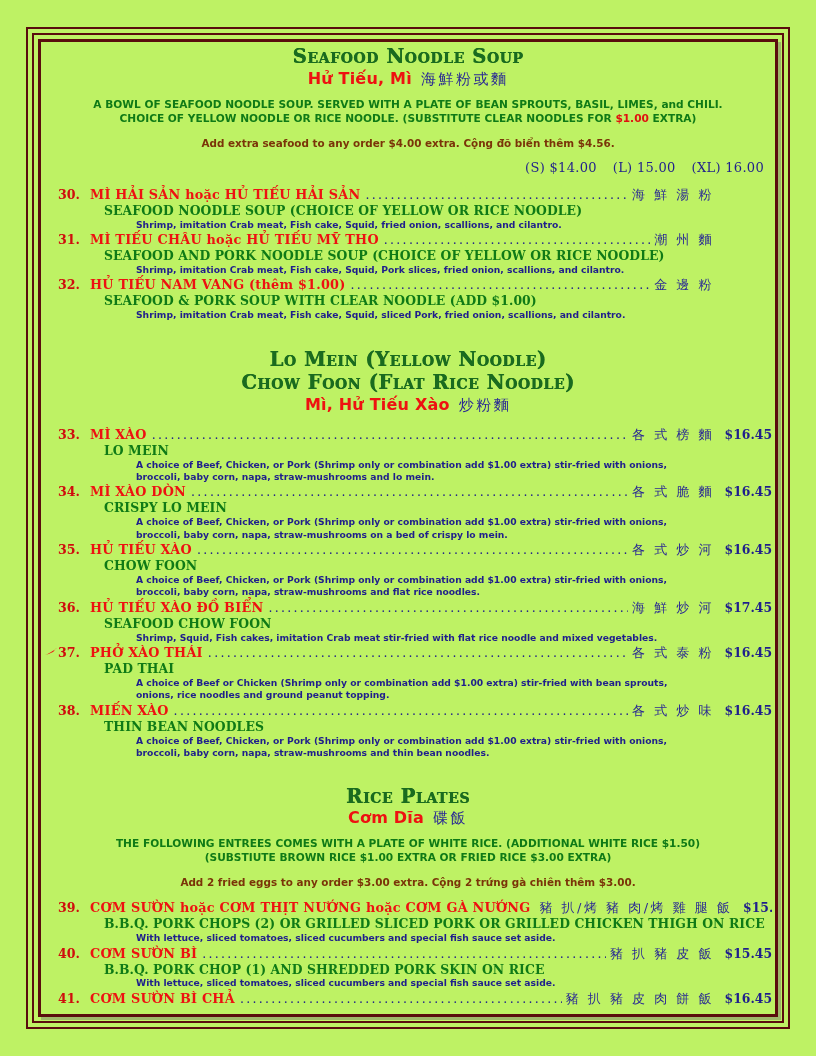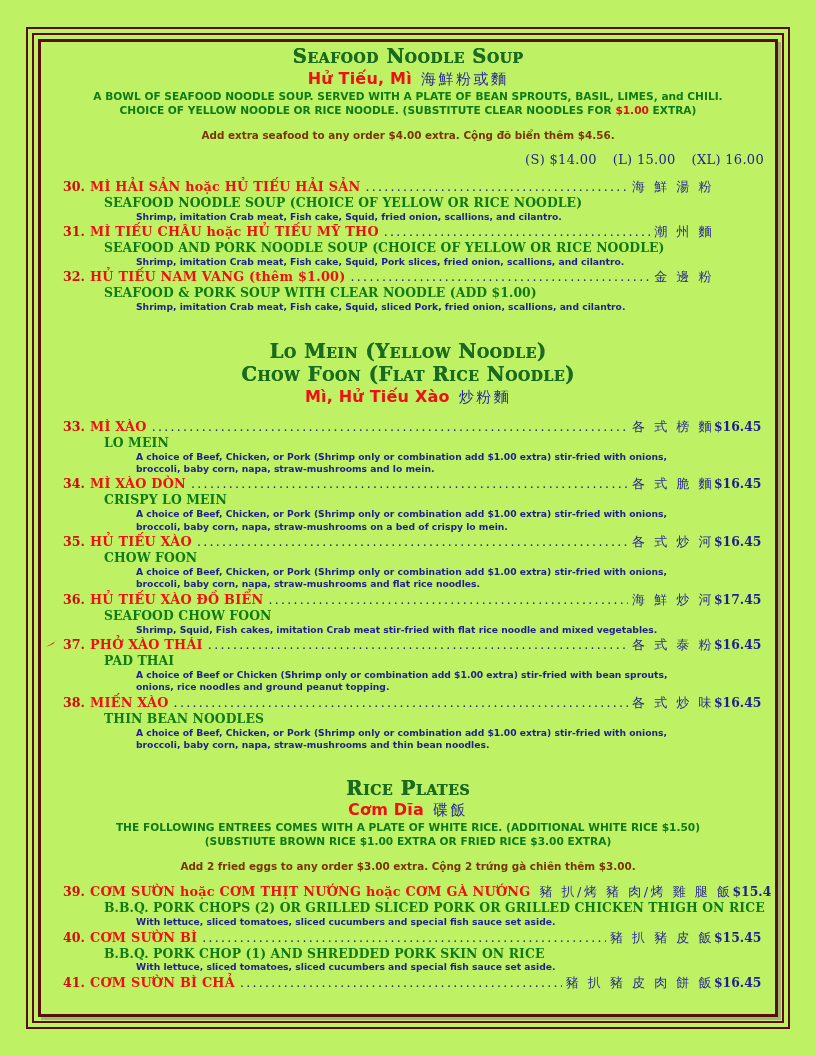--- a/index.html
+++ b/index.html
@@ -90,21 +90,21 @@
   }
 
   
   .note-green {
     text-align: center;
     color: #0f7a16;
     font-family: "DejaVu Sans", sans-serif;
     font-weight: bold;
     font-size: 10.6px;
     line-height: 1.32;
-    margin-top: 1px;
+    margin-top: 9px;
   }
   .note-green .hl { color: #e01010; }
   .note-brown {
     text-align: center;
     color: #7a3408;
     font-family: "DejaVu Sans", sans-serif;
     font-weight: bold;
     font-size: 10.4px;
     margin-top: 11px;
   }
@@ -123,21 +123,21 @@
   .items { margin-top: 11px; }
   .item { position: relative; }
   .row-main {
     display: flex;
     align-items: baseline;
     font-family: "DejaVu Serif", serif;
   }
   .num {
     width: 46px;
     flex: 0 0 46px;
-    text-align: center;
+    text-align: left;
     padding-left: 14px;
     box-sizing: border-box;
     color: #cf0d0d;
     font-weight: bold;
     font-size: 12.6px;
   }
   .name-vn {
     color: #ee1111;
     font-weight: bold;
     font-size: 12.8px;
@@ -162,20 +162,21 @@
     letter-spacing: 2.5px;
   }
   .price {
     color: #1f1f8c;
     font-family: "DejaVu Serif", serif;
     font-weight: bold;
     font-size: 12.4px;
     white-space: nowrap;
     width: 58px;
     flex: 0 0 58px;
+    text-align: right;
   }
   .row-en {
     color: #0f7a16;
     font-family: "DejaVu Serif", serif;
     font-weight: bold;
     font-size: 12.4px;
     margin-left: 60px;
     letter-spacing: 0.1px;
     line-height: 1.2;
   }

